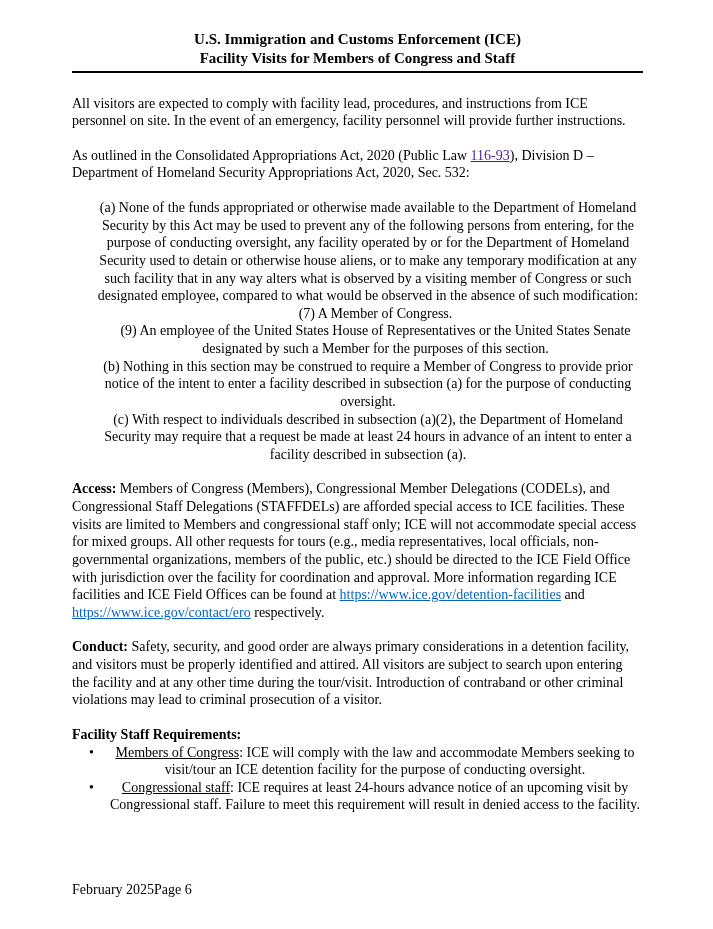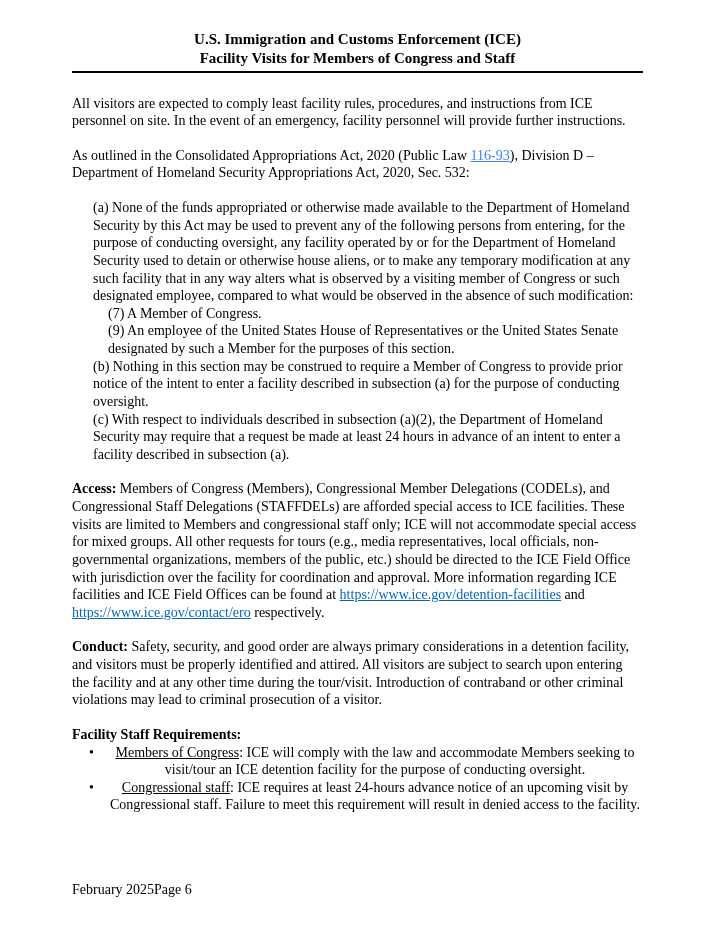--- a/index.html
+++ b/index.html
@@ -27,21 +27,21 @@
     font-weight: bold;
     font-size: 15px;
     line-height: 1.25;
   }
   .rule {
     border-bottom: 2px solid #000000;
     margin-top: 3px;
   }
   p { margin: 17px 0 0 0; }
   .intro { margin-top: 22px; }
-  .quote { margin: 17px 0 0 21px; }
+  .quote { margin: 17px 0 0 21px; text-align: center; }
   .quote .q { margin: 0; }
   .quote .qi { margin-left: 15px; }
   .link {
     color: #0563C1;
     text-decoration: underline;
     cursor: pointer;
   }
   strong { font-weight: bold; }
   .u { text-decoration: underline; }
   .bullets {
@@ -74,23 +74,23 @@
 <div class="page">
   <div class="content">
 
     <header class="doc-header">
       <div>U.S. Immigration and Customs Enforcement (ICE)</div>
       <div>Facility Visits for Members of Congress and Staff</div>
     </header>
 
     <div class="rule"></div>
 
-    <p class="intro">All visitors are expected to comply least facility rules, procedures, and instructions from ICE personnel on site. In the event of an emergency, facility personnel will provide further instructions.</p>
+    <p class="intro">All visitors are expected to comply with facility lead, procedures, and instructions from ICE personnel on site. In the event of an emergency, facility personnel will provide further instructions.</p>
 
-    <p><span>As outlined in the Consolidated Appropriations Act, 2020 (Public Law </span><a class="link" style="color: #3b82f6;">116-93</a><span>), Division D – Department of Homeland Security Appropriations Act, 2020, Sec. 532:</span></p>
+    <p><span>As outlined in the Consolidated Appropriations Act, 2020 (Public Law </span><a class="link" style="color: #4c1d95;">116-93</a><span>), Division D – Department of Homeland Security Appropriations Act, 2020, Sec. 532:</span></p>
 
     <div class="quote">
       <p class="q">(a) None of the funds appropriated or otherwise made available to the Department of Homeland Security by this Act may be used to prevent any of the following persons from entering, for the purpose of conducting oversight, any facility operated by or for the Department of Homeland Security used to detain or otherwise house aliens, or to make any temporary modification at any such facility that in any way alters what is observed by a visiting member of Congress or such designated employee, compared to what would be observed in the absence of such modification:</p>
       <p class="q qi">(7) A Member of Congress.</p>
       <p class="q qi">(9) An employee of the United States House of Representatives or the United States Senate designated by such a Member for the purposes of this section.</p>
       <p class="q">(b) Nothing in this section may be construed to require a Member of Congress to provide prior notice of the intent to enter a facility described in subsection (a) for the purpose of conducting oversight.</p>
       <p class="q">(c) With respect to individuals described in subsection (a)(2), the Department of Homeland Security may require that a request be made at least 24 hours in advance of an intent to enter a facility described in subsection (a).</p>
     </div>
 
     <p><strong>Access:</strong><span> Members of Congress (Members), Congressional Member Delegations (CODELs), and Congressional Staff Delegations (STAFFDELs) are afforded special access to ICE facilities. These visits are limited to Members and congressional staff only; ICE will not accommodate special access for mixed groups. All other requests for tours (e.g., media representatives, local officials, non-governmental organizations, members of the public, etc.) should be directed to the ICE Field Office with jurisdiction over the facility for coordination and approval. More information regarding ICE facilities and ICE Field Offices can be found at </span><a class="link" style="color: rgb(5, 99, 193);">https://www.ice.gov/detention-facilities</a><span> and </span><a class="link" style="color: rgb(5, 99, 193);">https://www.ice.gov/contact/ero</a><span> respectively.</span></p>

